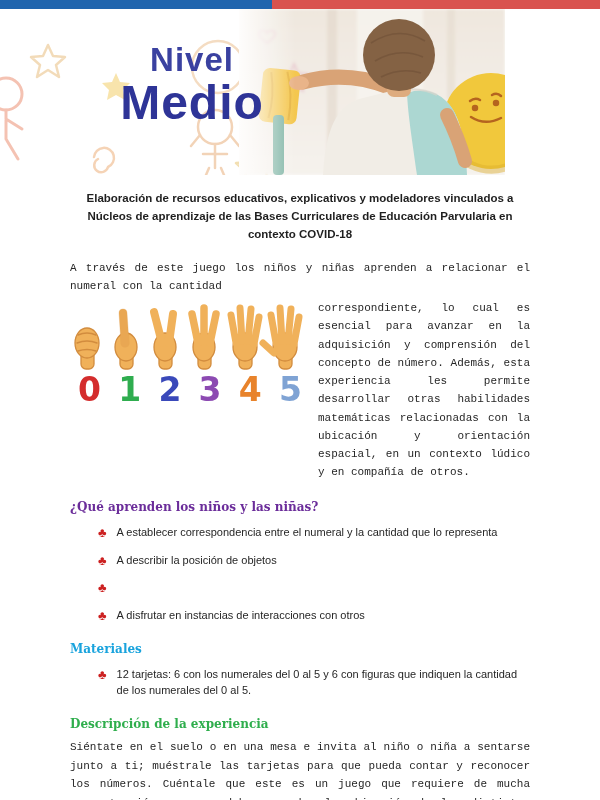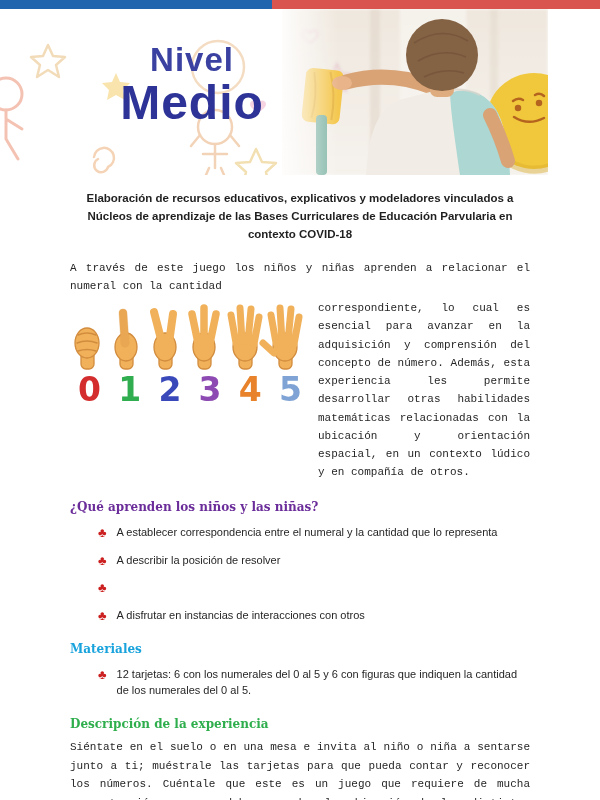--- a/index.html
+++ b/index.html
@@ -7,21 +7,21 @@
   .page{
     position:relative;width:600px;height:800px;margin:0 auto;
     background:#ffffff;overflow:hidden;
     font-family:"Liberation Sans", sans-serif;color:#262626;
   }
   
   .topbar{position:absolute;top:0;left:0;width:600px;height:9px;display:flex;}
   .topbar .blue{width:272px;height:9px;background:#2065ae;}
   .topbar .red{flex:1;height:9px;background:#d9534f;}
   
-  .banner{position:absolute;top:9px;left:0;width:548px;height:166px;background:#fff;overflow:hidden;}
+  .banner{position:absolute;top:9px;left:0;width:505px;height:166px;background:#fff;overflow:hidden;}
   .doodles{position:absolute;top:0;left:0;width:600px;height:166px;}
   .photo{position:absolute;top:0;right:0;width:266px;height:166px;}
   .brand{position:absolute;top:34px;left:92px;width:200px;text-align:center;line-height:1.05;}
   .brand .nivel{display:block;font-size:33px;font-weight:600;color:#3a41a0;letter-spacing:1px;}
   .brand .medio{display:block;font-size:48px;font-weight:800;color:#2e3497;letter-spacing:1px;}
   
   .content{position:absolute;top:190px;left:70px;width:460px;}
   .doc-title{margin:0;font-size:11.5px;font-weight:bold;text-align:center;line-height:1.55;color:#1f1f1f;}
   .exp-heading{margin:21px 0 0;text-align:center;font-family:"DejaVu Serif", serif;font-weight:bold;font-size:16px;}
   .exp-heading .lbl{color:#c40765;}
@@ -207,21 +207,21 @@
     </div>
 
     <h2 class="sec-heading purple">¿Qué aprenden los niños y las niñas?</h2>
     <ul class="bullets">
       <li>
         <span class="club">♣</span>
         <span>A establecer correspondencia entre el numeral y la cantidad que lo representa</span>
       </li>
       <li>
         <span class="club">♣</span>
-        <span>A describir la posición de resolver</span>
+        <span>A describir la posición de objetos</span>
       </li>
       <li>
         <span class="club">♣</span>
       </li>
       <li>
         <span class="club">♣</span>
         <span>A disfrutar en instancias de interacciones con otros</span>
       </li>
     </ul>
 

